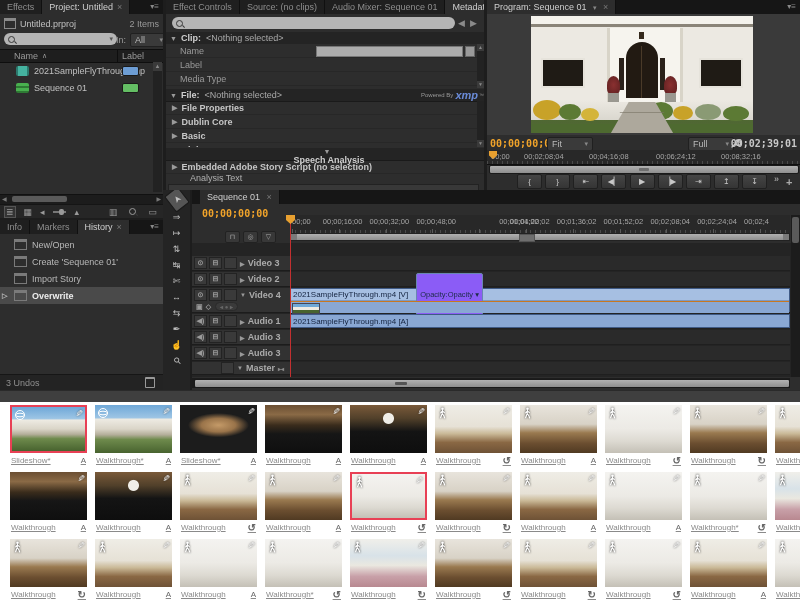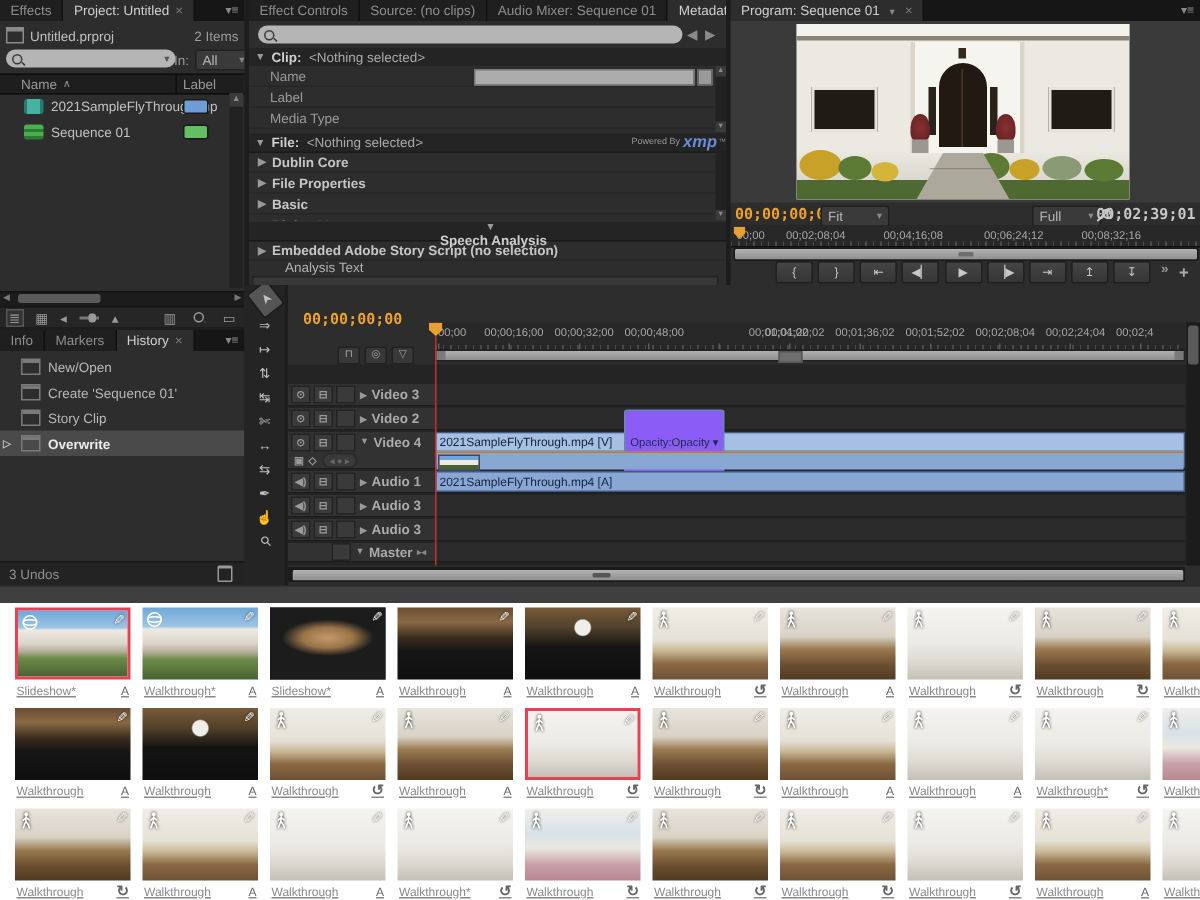--- a/index.html
+++ b/index.html
@@ -136,21 +136,21 @@
         <div class="hrow">
           <div class="histicon"></div>
           <div style="display: inline;">New/Open</div>
         </div>
         <div class="hrow">
           <div class="histicon"></div>
           <div style="display: inline;">Create 'Sequence 01'</div>
         </div>
         <div class="hrow">
           <div class="histicon"></div>
-          <div style="display: inline;">Story Clip</div>
+          <div style="display: inline;">Import Story</div>
         </div>
         <div class="hrow sel">
           <div style="position: absolute; left: 2px; color: rgb(187, 187, 187); font-size: 7px;">▷</div>
           <div class="histicon"></div>
           <div style="display: inline; text-align: right;">Overwrite</div>
         </div>
       </div>
     <div class="abs row" style="left:0;bottom:0;width:163px;height:15px;background:#232323;border-top:1px solid #161616;">
       <span style="margin-left:6px;color:#909090;">3 Undos</span>
       <div style="margin-left:auto;margin-right:8px;width:8px;height:8px;border:1px solid #999;border-top:2px solid #999;border-radius:1px;"></div>
@@ -192,25 +192,25 @@
       <span class="arr">▼</span>
         <span>File:</span>
       <span style="font-weight:normal;color:#AAA;margin-left:5px;">&lt;Nothing selected&gt;</span>
       <span style="margin-left:auto;margin-right:2px;font-weight:normal;font-size:6px;color:#999;">Powered By</span>
       <span style="color:#6A8BD8;font-style:italic;font-size:11px;margin-right:1px;">xmp</span>
       <span style="font-weight:normal;font-size:5px;color:#888;margin-right:4px;">™</span>
     </div>
     <div id="file-rows" class="abs" style="left:0;top:101px;width:311px;height:46px;overflow:hidden;">
         <div class="frow">
           <div class="arr" style="display: inline;">▶</div>
-          <div style="display: inline;">Dublin Core</div>
+          <div style="display: inline;">File Properties</div>
         </div>
         <div class="frow">
           <div class="arr" style="display: inline;">▶</div>
-          <div style="display: inline;">File Properties</div>
+          <div style="display: inline;">Dublin Core</div>
         </div>
         <div class="frow">
           <div class="arr" style="display: inline;">▶</div>
           <div style="display: inline;">Basic</div>
         </div>
         <div class="frow">
           <div class="arr" style="display: inline;">▶</div>
           <div style="display: inline;">Rights Management</div>
         </div>
       </div>
@@ -319,20 +319,27 @@
       <div class="tool">↹</div>
       <div class="tool">✄</div>
       <div class="tool">↔</div>
       <div class="tool">⇆</div>
       <div class="tool">✒</div>
       <div class="tool">☝</div>
       <div class="tool" style="transform: rotate(-45deg);">⚲</div>
     </div>
 
   <div class="panel" id="timeline-panel" style="left:192px;top:190px;width:608px;height:200px;">
+    <div class="tabbar" style="background:#161616;">
+      <div style="width:8px;"></div>
+      <div class="tab active">
+        <span>Sequence 01</span>
+        <span class="x">×</span>
+      </div>
+    </div>
     <div class="abs" style="left:0;top:14px;width:608px;height:39px;background:#2D2D2D;"></div>
     <span class="abs tc orange" style="left:10px;top:18px;font-size:10px;">00;00;00;00</span>
     <div id="snap-icons" class="abs row" style="left:33px;top:41px;">
         <div style="width: 13px; height: 10px; background: rgb(56, 56, 56); border: 1px solid rgb(34, 34, 34); border-radius: 2px; color: rgb(170, 170, 170); font-size: 7px; text-align: center; line-height: 10px; margin-right: 3px;">⊓</div>
         <div style="width: 13px; height: 10px; background: rgb(56, 56, 56); border: 1px solid rgb(34, 34, 34); border-radius: 2px; color: rgb(170, 170, 170); font-size: 7px; text-align: center; line-height: 10px; margin-right: 3px;">◎</div>
         <div style="width: 13px; height: 10px; background: rgb(56, 56, 56); border: 1px solid rgb(34, 34, 34); border-radius: 2px; color: rgb(170, 170, 170); font-size: 7px; text-align: center; line-height: 10px; margin-right: 3px;">▽</div>
       </div>
     <div class="ruler" id="timeline-ruler" style="left:98px;top:25px;width:500px;height:18px;">
         <div class="rminor"></div>
         <div class="rl" style="left: 2px;">00;00</div>

